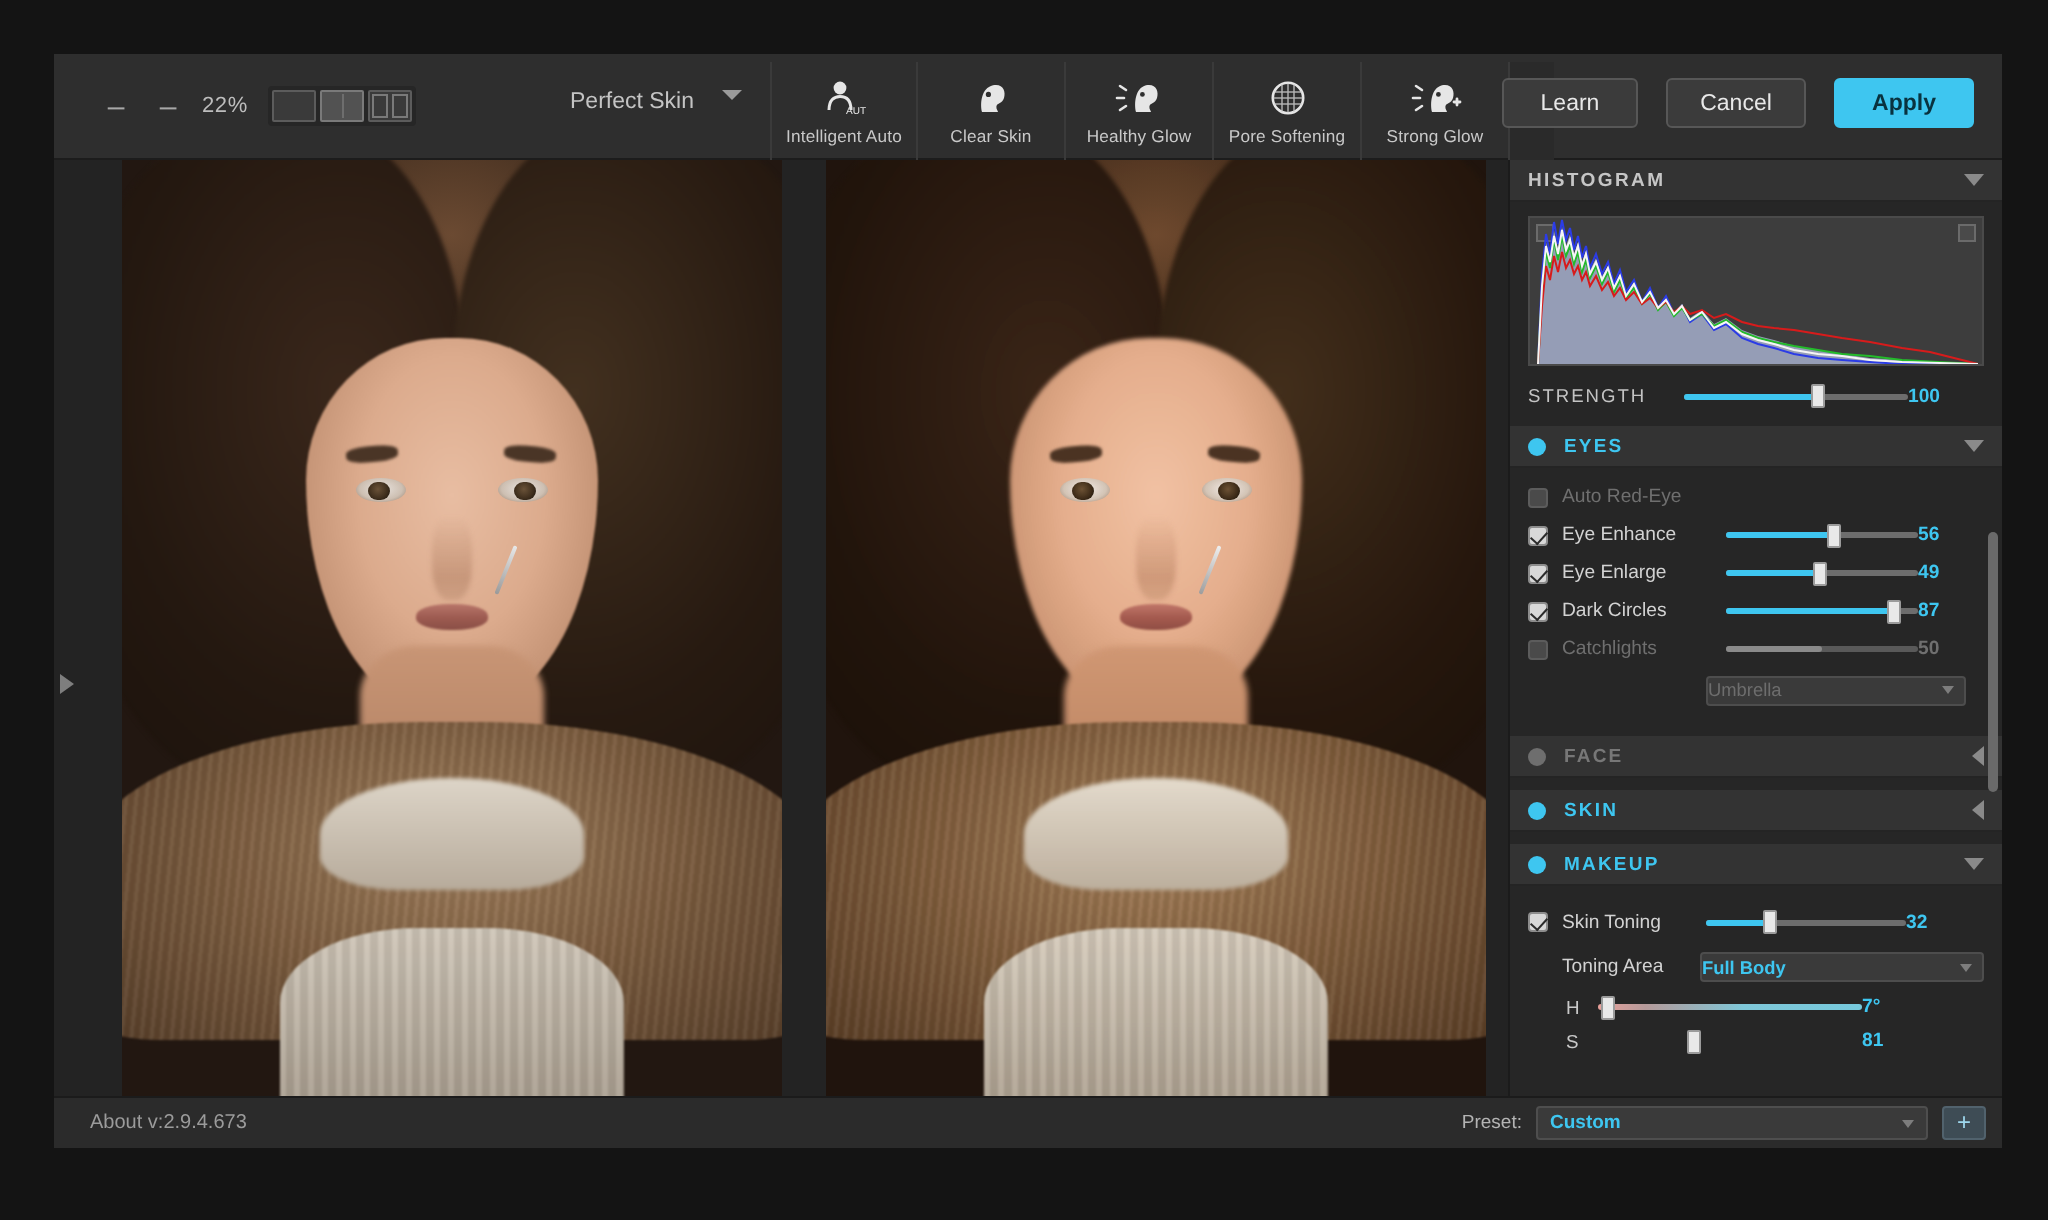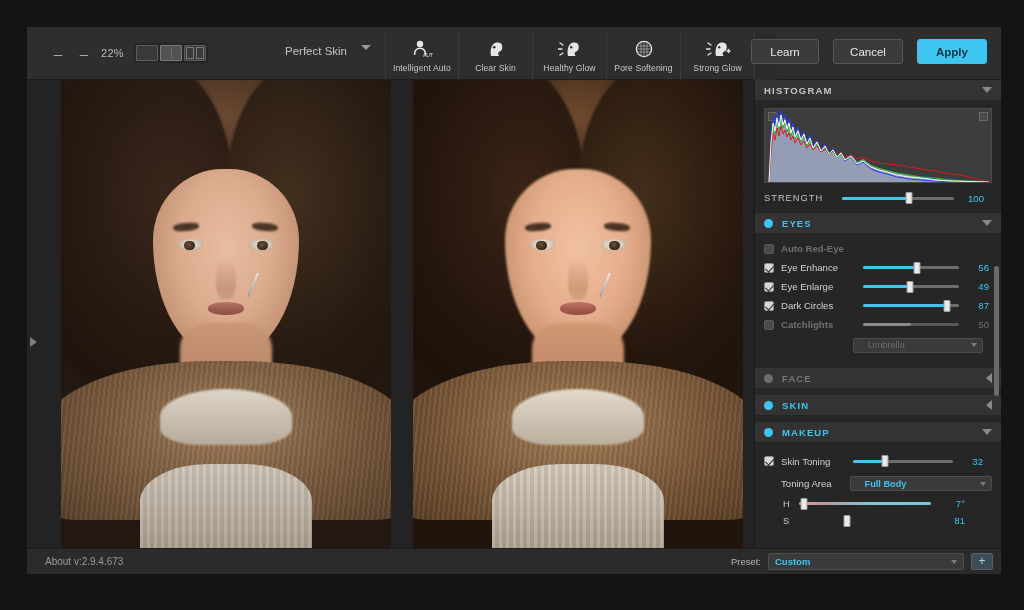--- a/index.html
+++ b/index.html
@@ -380,22 +380,22 @@
   }
   .sld .thumb {
     position: absolute; width: 7px; height: 12px;
     background: #e9e9e9; border-radius: 1px;
     border: 1px solid #9b9b9b;
     transform: translateX(-3.5px);
   }
   .sld.off .fill { background: #8a8a8a; }
   .sld.off .track { background: #595959; }
   .val {
-    width: 30px; text-align: right;
-    color: #3ec6f0; font-size: 9.6px; font-weight: normal;
+    width: 30px; text-align: left;
+    color: #3ec6f0; font-size: 9.6px; font-weight: bold;
   }
   .val.off { color: #6f6f6f; }
 
   
   .row {
     display: flex; align-items: center;
     height: 19px; padding: 0 9px;
   }
   .cb {
     width: 10px; height: 10px; border-radius: 2px;
@@ -403,27 +403,27 @@
     margin-right: 7px; position: relative; flex: none;
   }
   .cb.on::after {
     content: ""; position: absolute;
     left: 1.5px; top: 0px; width: 4px; height: 7px;
     border: solid #2b2b2b; border-width: 0 1.6px 1.6px 0;
     transform: rotate(42deg);
   }
   .cb.dis { background: #4a4a4a; border-color: #5c5c5c; }
   .rlbl { font-size: 9.6px; color: #d2d2d2; }
-  .rlbl.dim { color: #6f6f6f; font-weight: bold; }
+  .rlbl.dim { color: #6f6f6f; }
   .rlbl.w1 { width: 82px; }
 
   .dd {
     height: 15px; border-radius: 2px;
     background: #3a3a3a; border: 1px solid #4d4d4d;
-    display: flex; align-items: center; padding: 0 14px;
+    display: flex; align-items: center; padding: 0 0;
     position: relative;
   }
   .dd .dv { font-size: 9.2px; color: #3ec6f0; font-weight: bold; }
   .dd .dv.dim { color: #6d6d6d; font-weight: normal; }
   .dd .dcar {
     position: absolute; right: 5px;
     width: 0; height: 0;
     border-left: 3.5px solid transparent;
     border-right: 3.5px solid transparent;
     border-top: 4px solid #7d7d7d;

